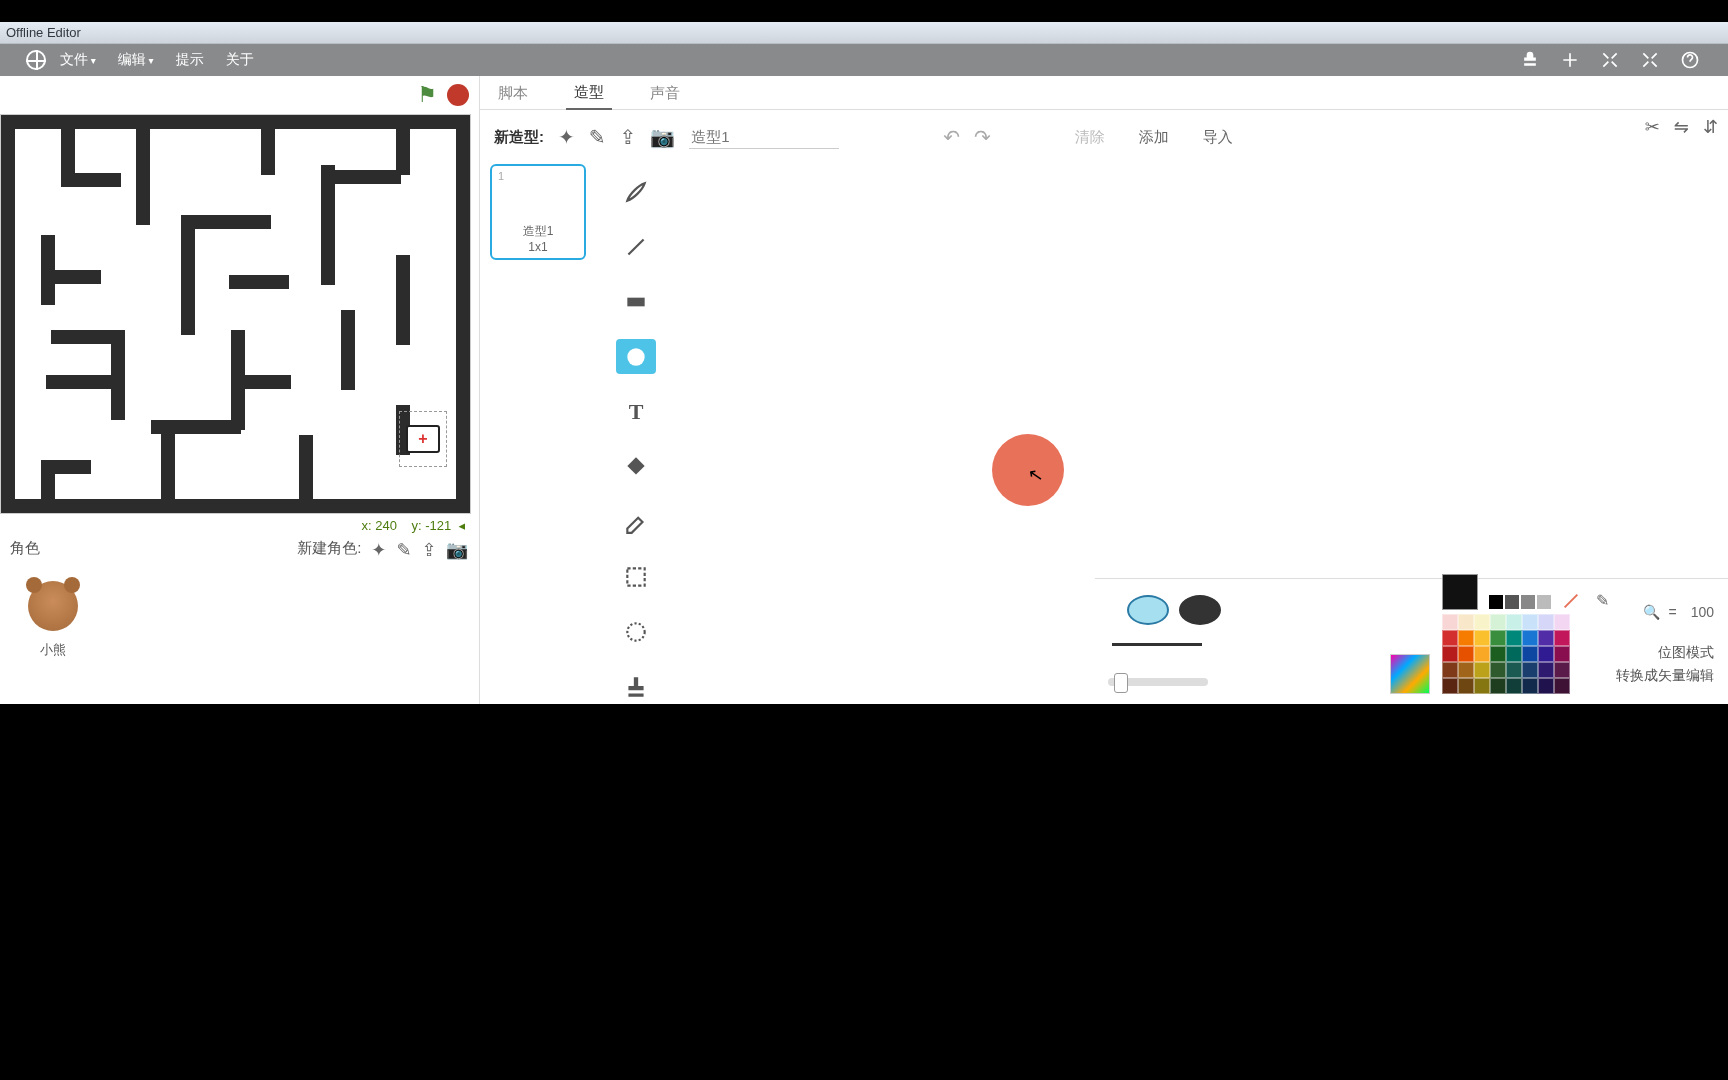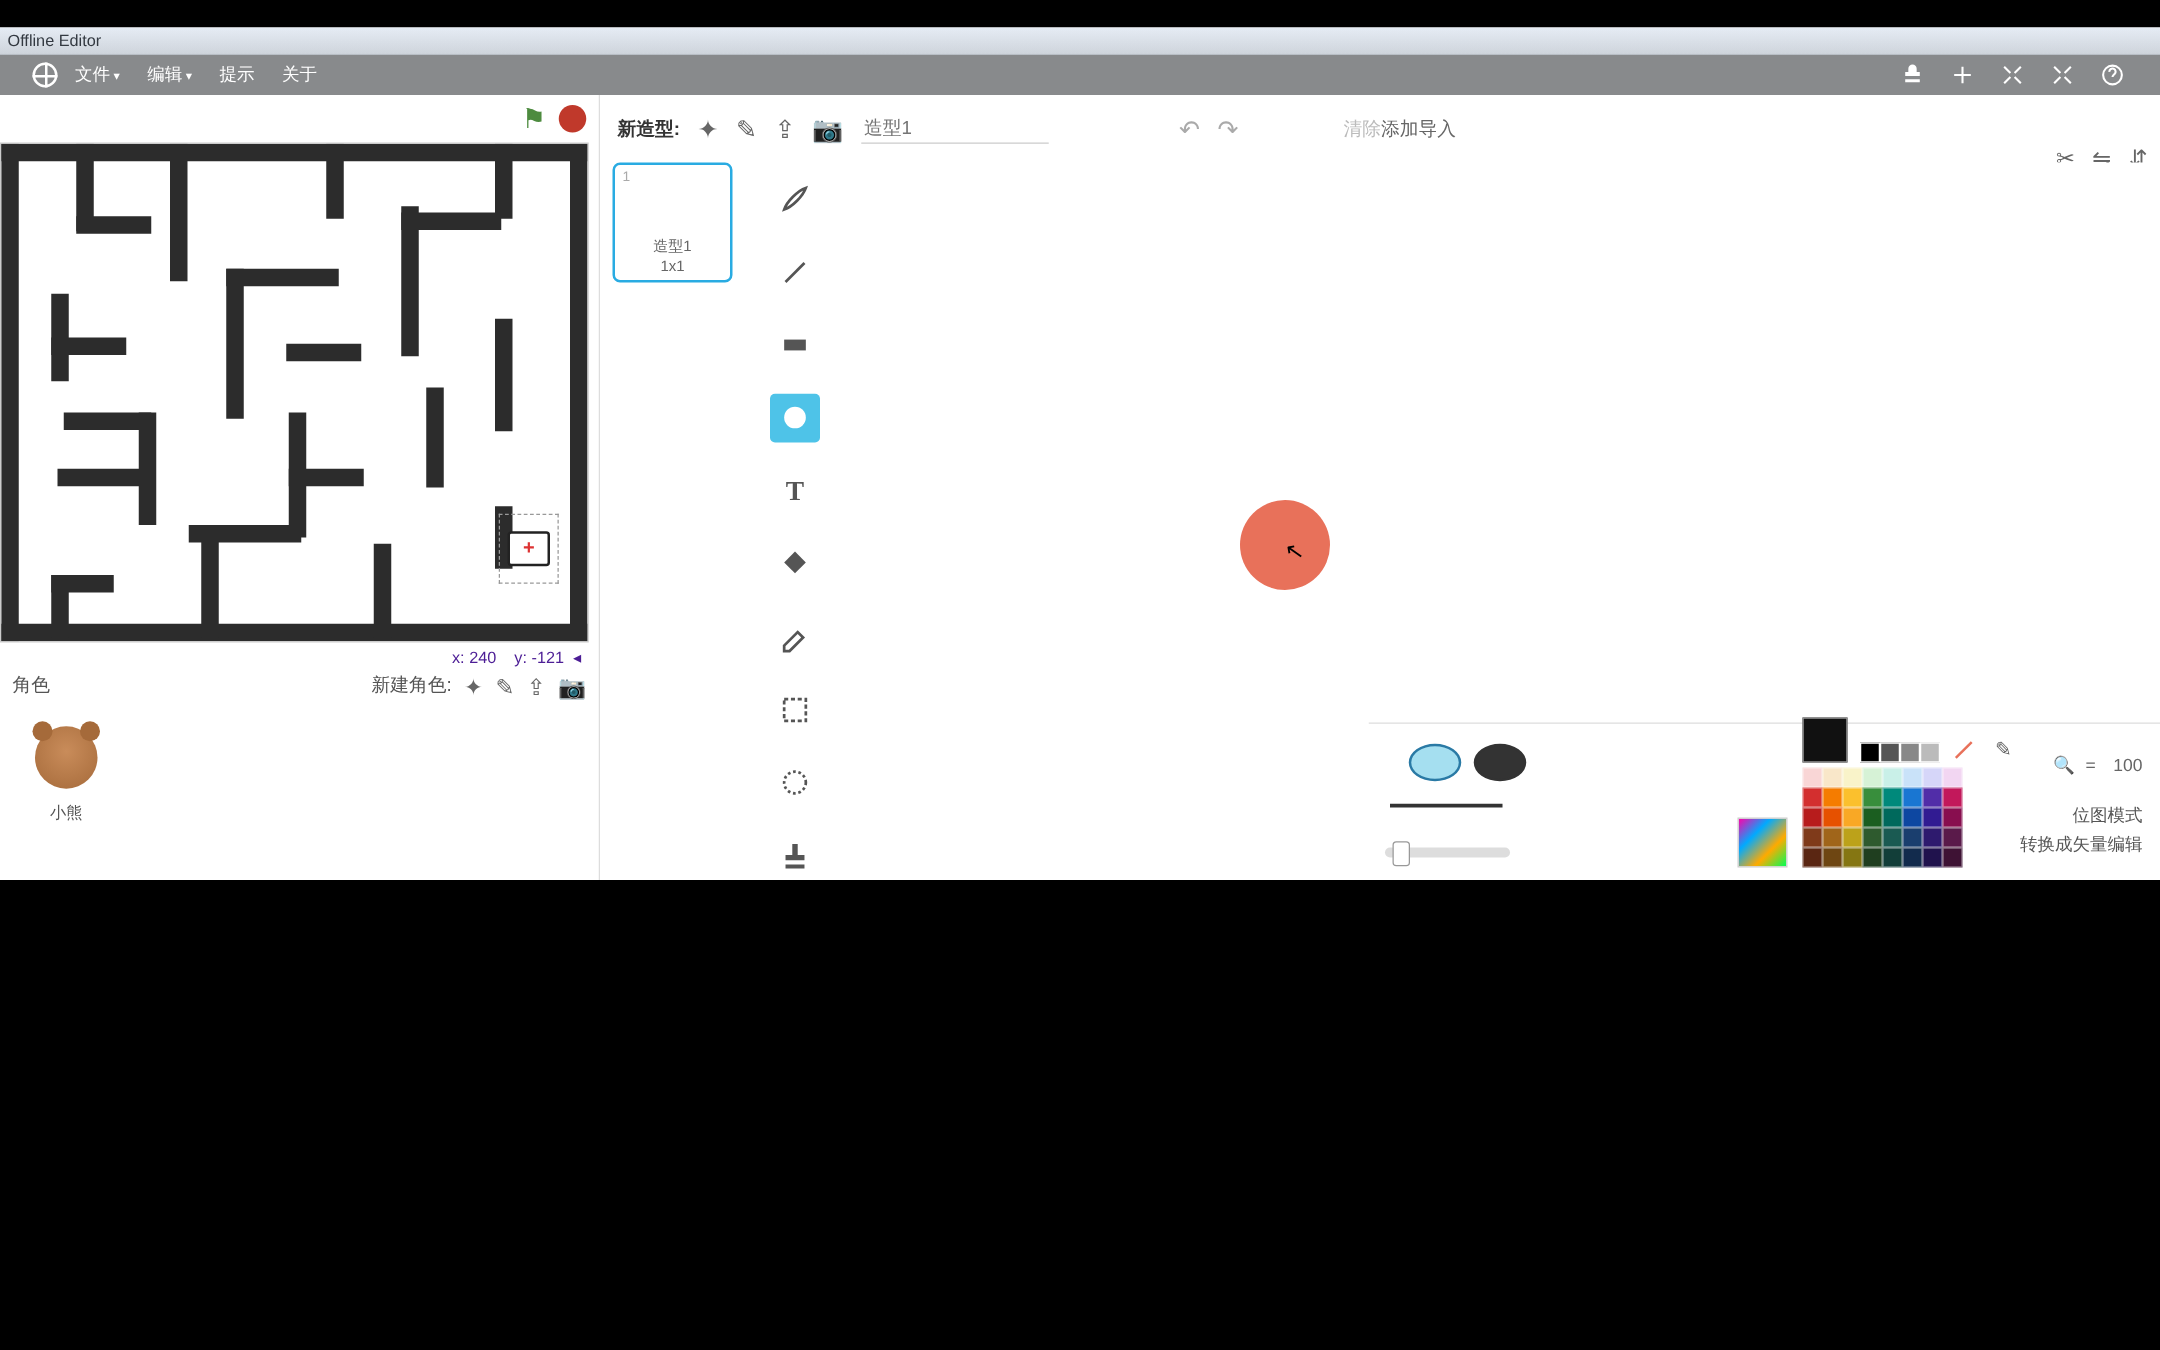--- a/index.html
+++ b/index.html
@@ -24,21 +24,21 @@
 .flag { color: #4d8b3f; font-size: 22px; }
 .stopcircle { width: 22px; height: 22px; background: #c0392b; border-radius: 50%; }
 .stage { flex: 0 0 400px; border: 1px solid #ccc; margin: 0 8px 0 0; position: relative; background: #fff; overflow: hidden; }
 .maze { position: absolute; inset: 0; }
 .maze div { position: absolute; background: #2c2c2c; }
 .mbar-h { height: 14px; }
 .mbar-v { width: 14px; }
 .medkit-sprite { position: absolute; width: 34px; height: 28px; border: 2px solid #222; border-radius: 3px; background: #fff; top: 310px; left: 405px; }
 .medkit-sprite::before { content:"+"; position:absolute; inset:0; display:flex; align-items:center; justify-content:center; color:#d33; font-weight:bold; font-size:16px; }
 .crosshair { position:absolute; top:296px; left:398px; width:48px; height:56px; border:1px dashed #999; }
-.coords { font-size: 13px; color: #4c1d95; text-align: right; padding: 4px 14px 0 0; }
+.coords { font-size: 13px; color: #4d7c0f; text-align: right; padding: 4px 14px 0 0; }
 .spritespane { padding: 6px 10px; }
 .sprhdr { display: flex; align-items: flex-start; font-size: 15px; color: #555; }
 .sprhdr .label { flex: 0 0 auto; }
 .sprhdr .spacer2 { flex: 1; }
 .sprhdr .mini-icn { margin-left: 10px; color: #666; font-size: 18px; }
 .sprrow { display: flex; gap: 10px; margin-top: 10px; }
 .sprcard { width: 86px; text-align: center; font-size: 13px; color: #555; }
 .sprthumb { width: 86px; height: 70px; border: 1px solid transparent; border-radius: 6px; display: flex; align-items: center; justify-content: center; font-size: 30px; cursor: pointer; }
 .sprcard.sel .sprthumb { border: 2px solid #29abe2; }
 .infobadge { position: relative; }
@@ -50,21 +50,21 @@
 .bear-th::before { left:-2px; } .bear-th::after { right:-2px; }
 .right { flex: 1; display: flex; flex-direction: column; position: relative; }
 .tabs { height: 34px; display: flex; align-items: flex-end; padding-left: 10px; gap: 30px; font-size: 15px; color: #888; border-bottom: 1px solid #ddd; }
 .tabs span { padding: 6px 8px; cursor: pointer; }
 .tabs .active { color: #333; border-bottom: 2px solid #666; margin-bottom: -1px; }
 .costumebar { display: flex; align-items: center; height: 54px; padding: 0 14px; gap: 14px; }
 .costumebar .lbl { font-size: 15px; color: #333; font-weight: bold; }
 .costumebar .mini-icn { color: #666; font-size: 20px; }
 .nameinput { border: none; border-bottom: 1px solid #ccc; font-size: 15px; color: #999; width: 150px; padding: 3px 2px; outline: none; }
 .undo-redo { margin-left: 90px; color: #aaa; font-size: 20px; display: flex; gap: 14px; }
-.barbtns { margin-left: 70px; display: flex; font-size: 15px; color: #666; }
+.barbtns { margin-left: 70px; display: flex; gap: 34px; font-size: 15px; color: #666; }
 .barbtns .dim { color: #bbb; }
 .rightbtns { position: absolute; right: 10px; top: 40px; display: flex; gap: 14px; color: #666; font-size: 18px; }
 .editrow { display: flex; flex: 1; min-height: 0; }
 .costcol { width: 130px; padding: 0 10px; }
 .costthumb { width: 96px; height: 96px; border: 2px solid #29abe2; border-radius: 6px; background: #fff; text-align: center; font-size: 12px; color: #666; display: flex; flex-direction: column; justify-content: flex-end; padding-bottom: 4px; position:relative; cursor:pointer; }
 .costthumb .num { position:absolute; top:4px; left:6px; color:#aaa; font-size:11px; }
 .toolcol { width: 52px; padding-top: 10px; display: flex; flex-direction: column; align-items: center; gap: 20px; }
 .tool { width: 40px; height: 40px; display: flex; align-items: center; justify-content: center; color: #555; font-size: 22px; border-radius: 4px; cursor: pointer; position:relative; }
 .tool.active { background: #4ec3e8; color: #fff; }
 .tool svg { width: 26px; height: 26px; }
@@ -202,20 +202,25 @@
             <div class="sprthumb">
                 <div class="bear-th"></div>
               </div>
             <div>小熊</div>
           </div>
         </div>
       </div>
     </div>
 
     <div class="right">
+      <div class="tabs">
+        <span>脚本</span>
+        <span class="active">造型</span>
+        <span>声音</span>
+      </div>
 
       <div class="costumebar">
         <span class="lbl">新造型:</span>
         <span class="mini-icn">✦</span>
         <span class="mini-icn">✎</span>
         <span class="mini-icn">⇪</span>
         <span class="mini-icn">📷</span>
         <input class="nameinput" placeholder="造型1" style="">
         <div class="undo-redo">
           <span>↶</span>

